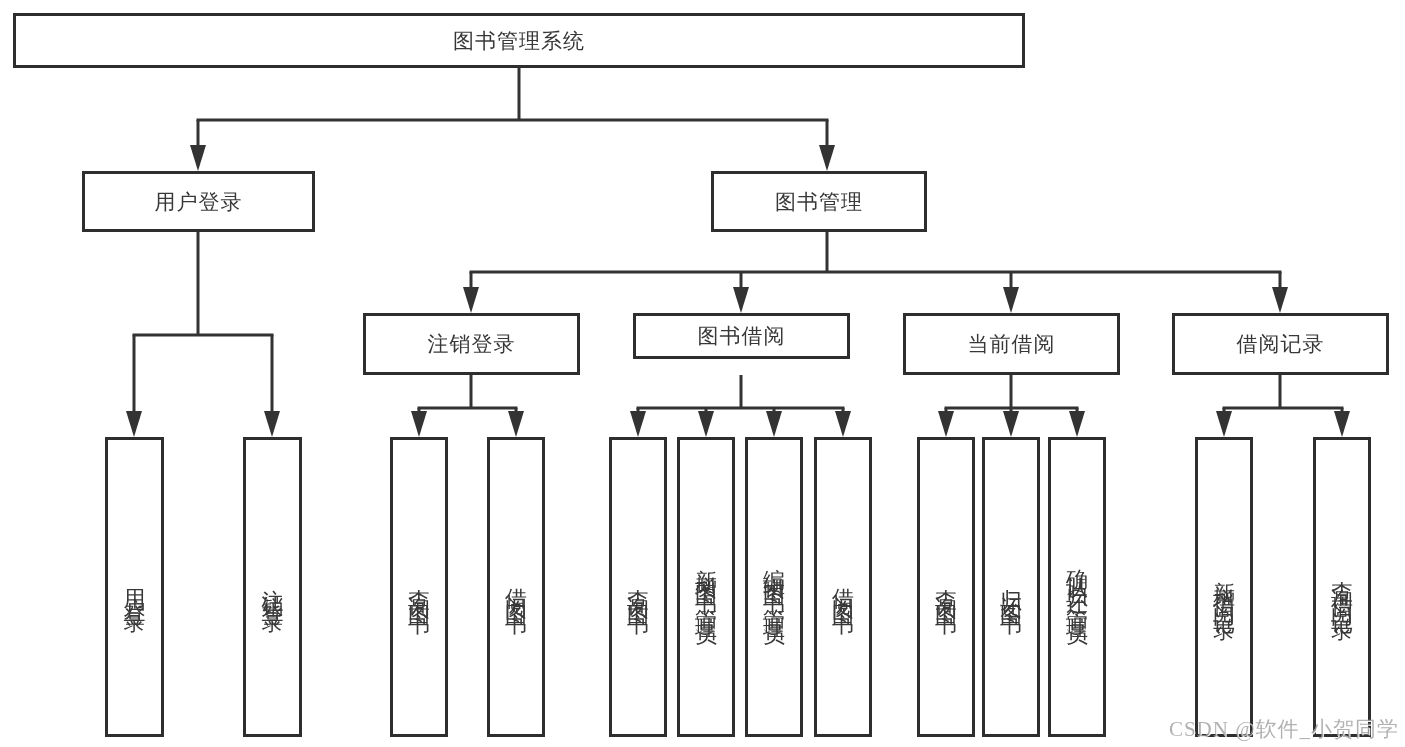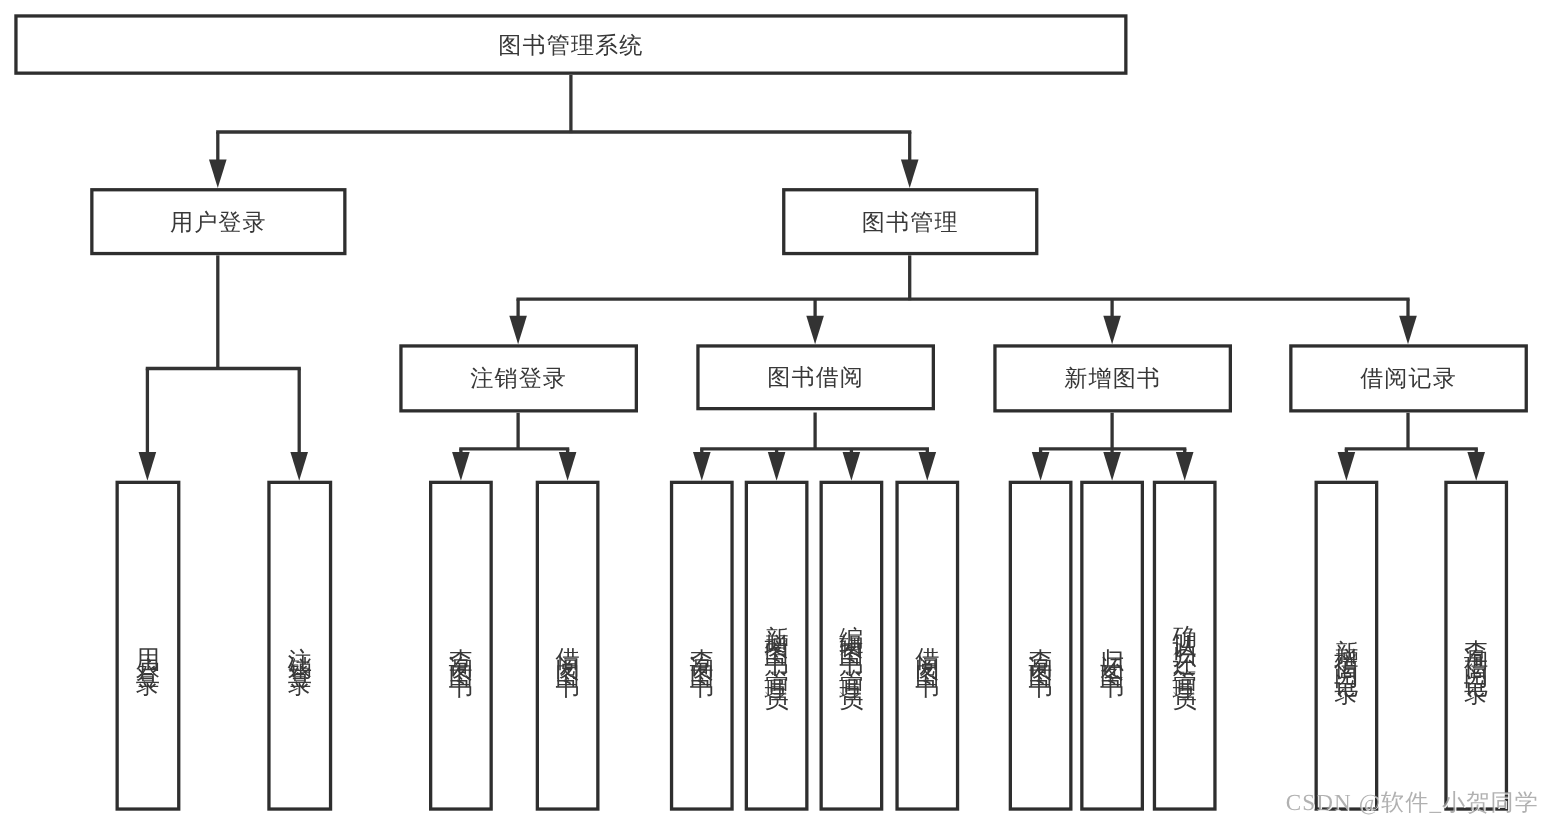--- a/index.html
+++ b/index.html
@@ -97,25 +97,25 @@
       <polygon points="1077,437 1069,411 1085,411" fill="#333333"></polygon>
       <line x1="1224" y1="408" x2="1224" y2="419" stroke="#333333" stroke-width="3"></line>
       <polygon points="1224,437 1216,411 1232,411" fill="#333333"></polygon>
       <line x1="1342" y1="408" x2="1342" y2="419" stroke="#333333" stroke-width="3"></line>
       <polygon points="1342,437 1334,411 1350,411" fill="#333333"></polygon>
     </svg>
 
   <div class="node h" style="left:13px;top:13px;width:1012px;height:55px">图书管理系统</div>
 
   <div class="node h" style="left:82px;top:171px;width:233px;height:61px">用户登录</div>
-  <div class="node h" style="left:711px;top:171px;width:233px;height:61px">图书管理</div>
+  <div class="node h" style="left:711px;top:171px;width:216px;height:61px">图书管理</div>
 
   <div class="node h" style="left:363px;top:313px;width:217px;height:62px">注销登录</div>
-  <div class="node h" style="left:633px;top:313px;width:217px;height:60px">图书借阅</div>
-  <div class="node h" style="left:903px;top:313px;width:217px;height:62px">新增图书</div>
+  <div class="node h" style="left:633px;top:313px;width:217px;height:46px">图书借阅</div>
+  <div class="node h" style="left:903px;top:313px;width:217px;height:62px">当前借阅</div>
   <div class="node h" style="left:1172px;top:313px;width:217px;height:62px">借阅记录</div>
 
   <div class="node v" style="left:105px;top:437px;width:59px;height:300px">
     <span class="vtext">用户登录</span>
   </div>
   <div class="node v" style="left:243px;top:437px;width:59px;height:300px">
     <span class="vtext">注销登录</span>
   </div>
 
   <div class="node v" style="left:390px;top:437px;width:58px;height:300px">

